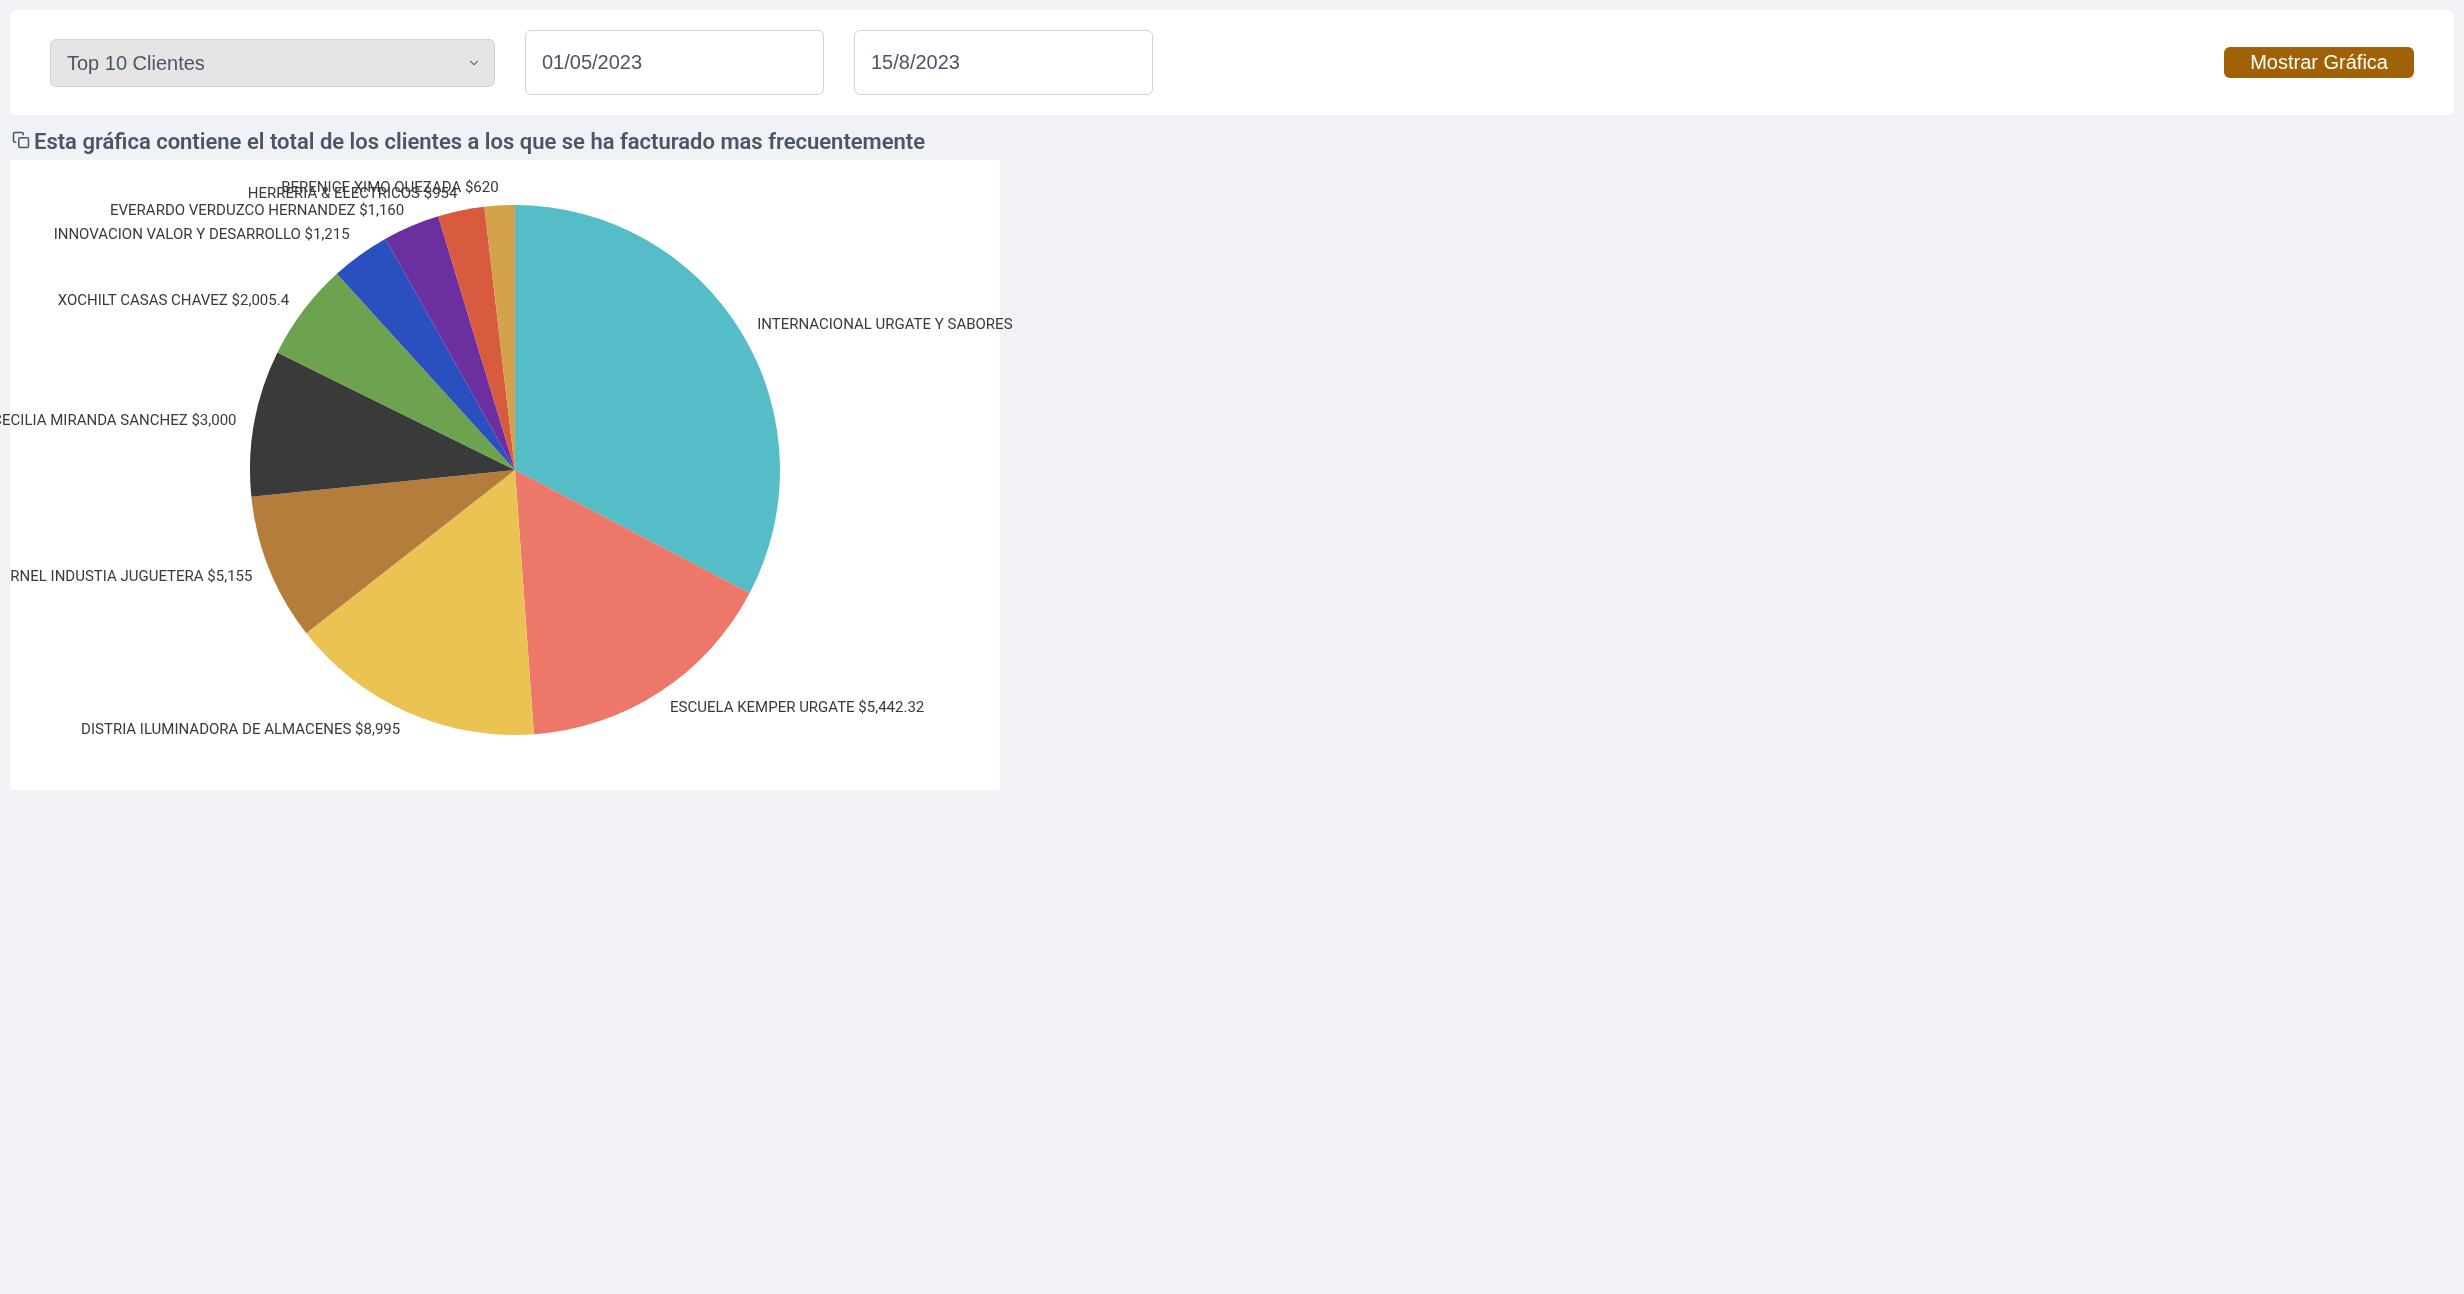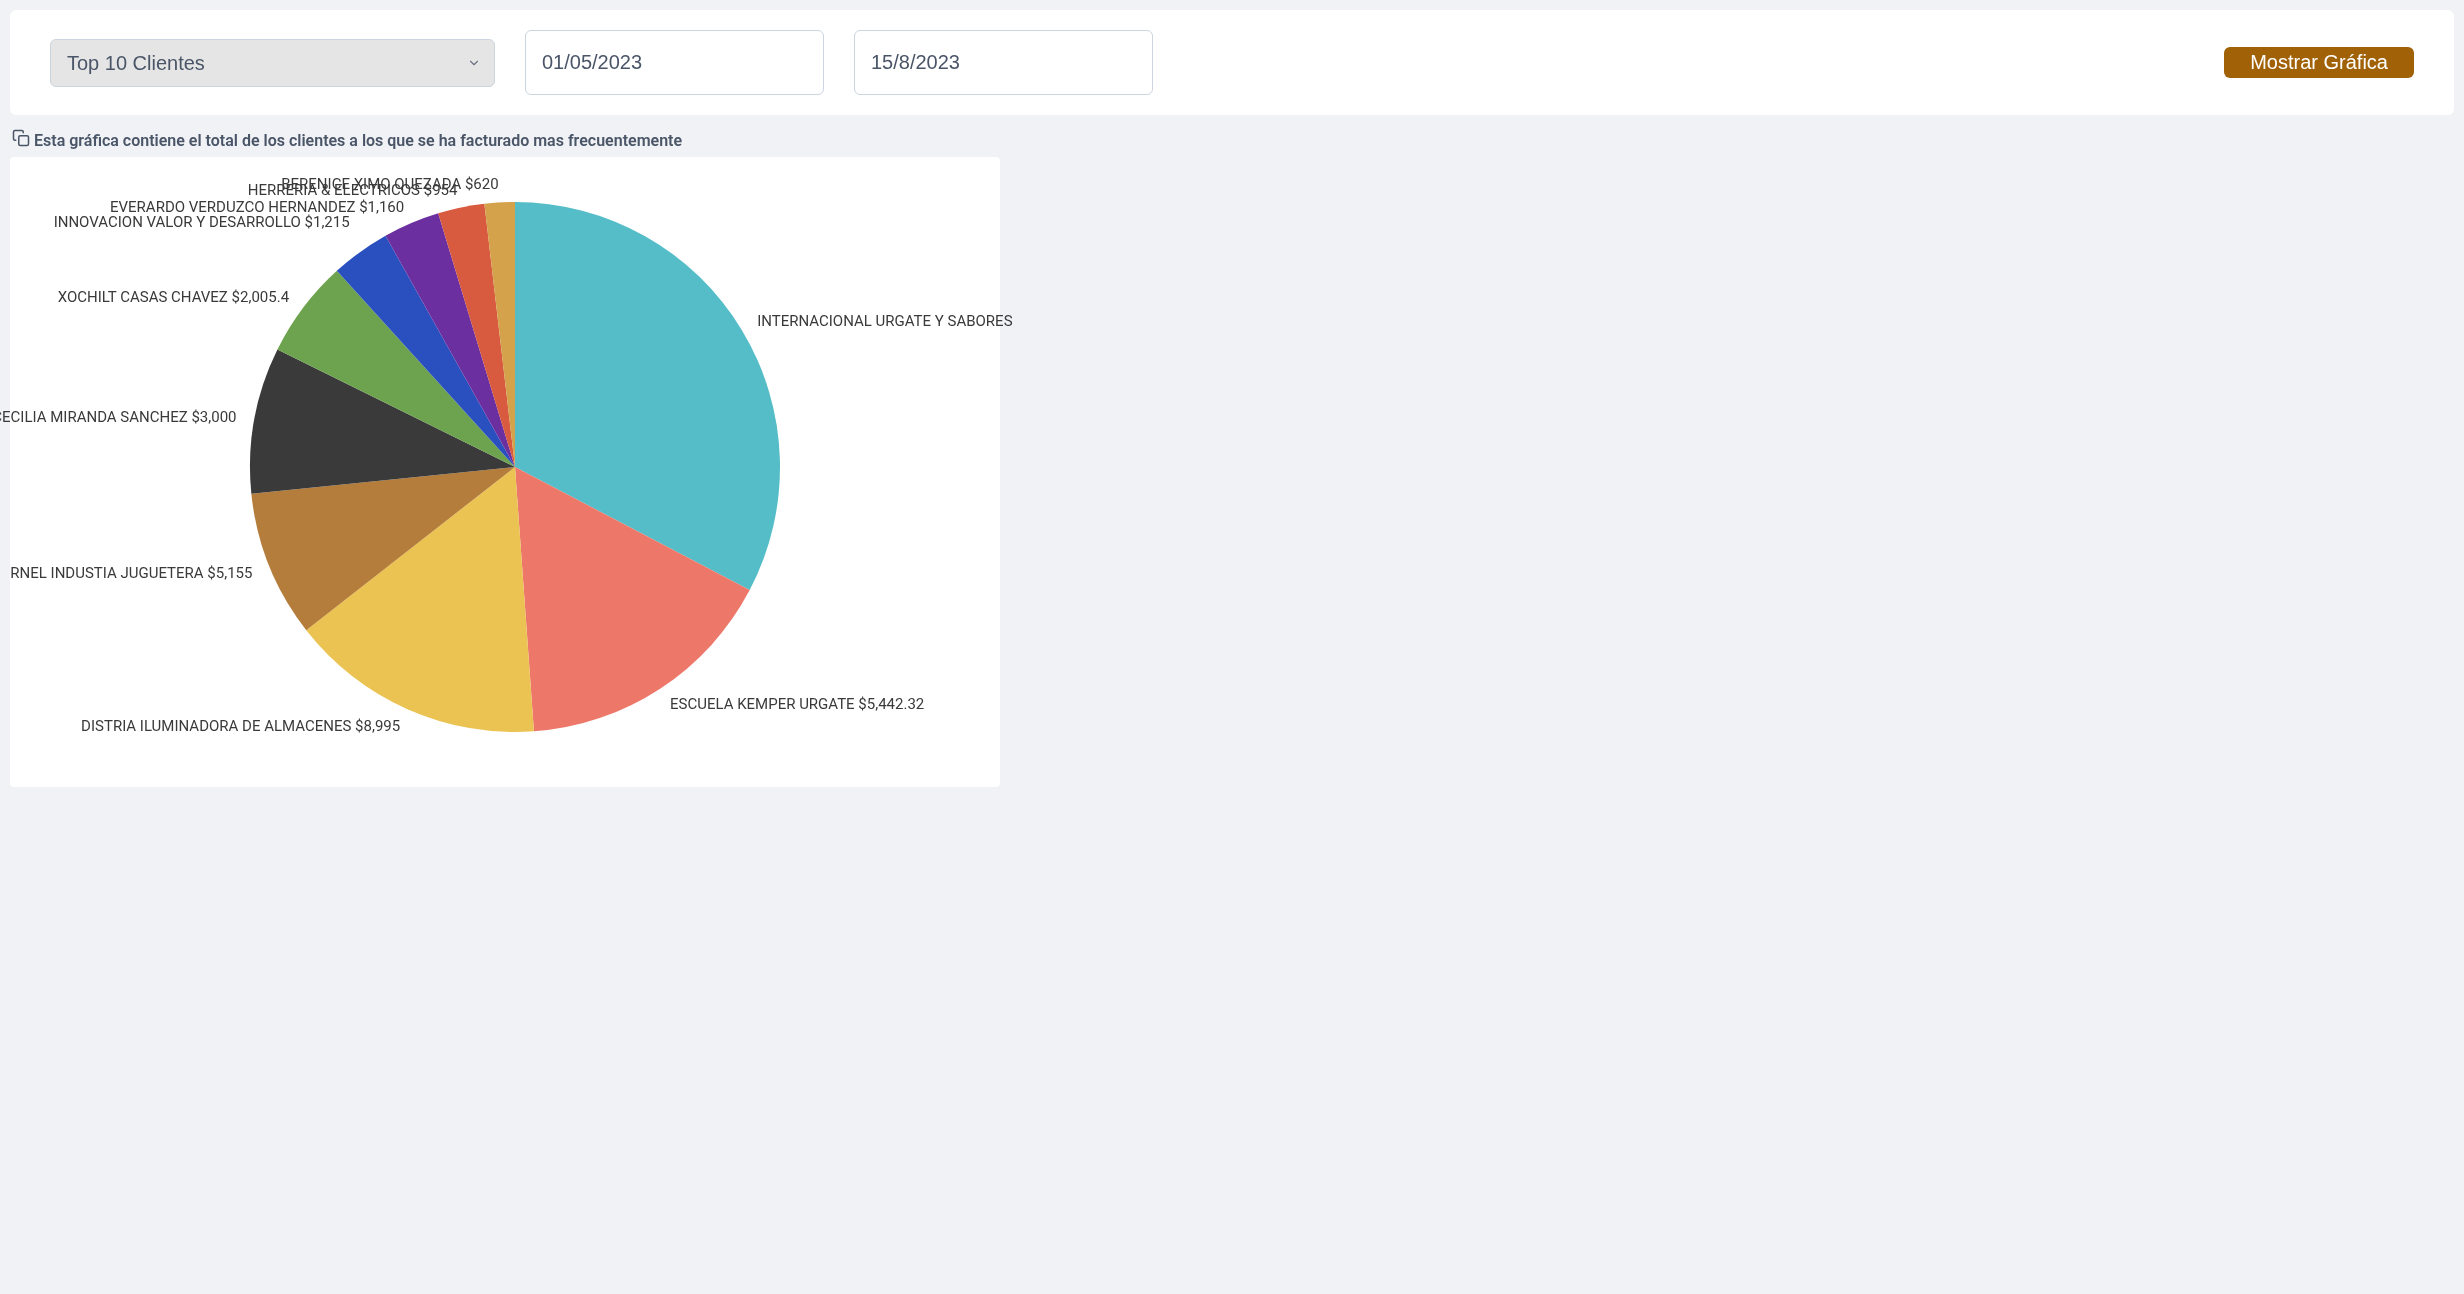--- a/index.html
+++ b/index.html
@@ -69,21 +69,21 @@
     }
 
     .desc-row {
       display: flex;
       align-items: center;
       gap: 4px;
       margin: 0 0 6px 2px;
     }
     .desc-row .icon { color: #4a5568; }
     .desc-row h2 {
-      font-size: 16px;
+      font-size: 22px;
       font-weight: 600;
       color: #4a5568;
     }
 
     .chart-card {
       background: #fff;
       border-radius: 4px;
       width: 990px;
       padding: 0;
       position: relative;
@@ -154,18 +154,18 @@
         <path d="M 270 270 L 140.52059476007923 38.78563275886947 A 265 265 0 0 1 193.23449906115582 16.362349274386503 Z" fill="#6b2fa0"></path>
         <path d="M 270 270 L 193.23449906115582 16.362349274386503 A 265 265 0 0 1 239.39075609196016 6.773720560848801 Z" fill="#d85a3f"></path>
         <path d="M 270 270 L 239.39075609196016 6.773720560848801 A 265 265 0 0 1 269.9999999999997 5 Z" fill="#d3a24a"></path>
       </svg>
   <div class="slice-label" style="top: 154.566px; left: 747.17px;">INTERNACIONAL URGATE Y SABORES</div>
       <div class="slice-label" style="top: 537.78px; left: 659.998px;">ESCUELA KEMPER URGATE $5,442.32</div>
       <div class="slice-label" style="top: 559.66px; right: 599.821px; text-align: right;">DISTRIA ILUMINADORA DE ALMACENES $8,995</div>
       <div class="slice-label" style="top: 406.611px; right: 747.555px; text-align: right;">RNEL INDUSTIA JUGUETERA $5,155</div>
       <div class="slice-label" style="top: 250.633px; right: 763.482px; text-align: right;">CECILIA MIRANDA SANCHEZ $3,000</div>
       <div class="slice-label" style="top: 130.584px; right: 710.936px; text-align: right;">XOCHILT CASAS CHAVEZ $2,005.4</div>
-      <div class="slice-label" style="top: 56px; right: 650.334px; text-align: right;">INNOVACION VALOR Y DESARROLLO $1,215</div>
+      <div class="slice-label" style="top: 65px; right: 650.334px; text-align: right;">INNOVACION VALOR Y DESARROLLO $1,215</div>
       <div class="slice-label" style="top: 40.5817px; right: 595.776px; text-align: center; margin-left: 8px;">EVERARDO VERDUZCO HERNANDEZ $1,160</div>
       <div class="slice-label" style="top: 23.9159px; right: 542.562px; text-align: right;">HERRERIA &amp; ELECTRICOS $954</div>
       <div class="slice-label" style="top: 18.4739px; right: 501.372px; text-align: right;">BERENICE XIMO QUEZADA $620</div>
     </div>
 </div>
 
 </body></html>

